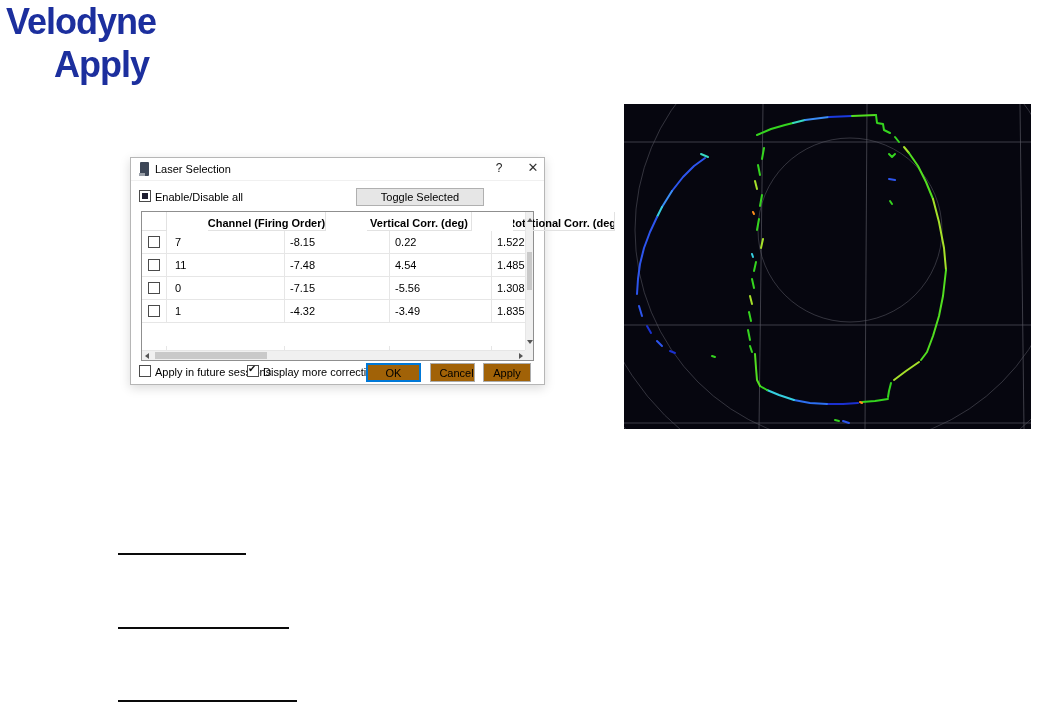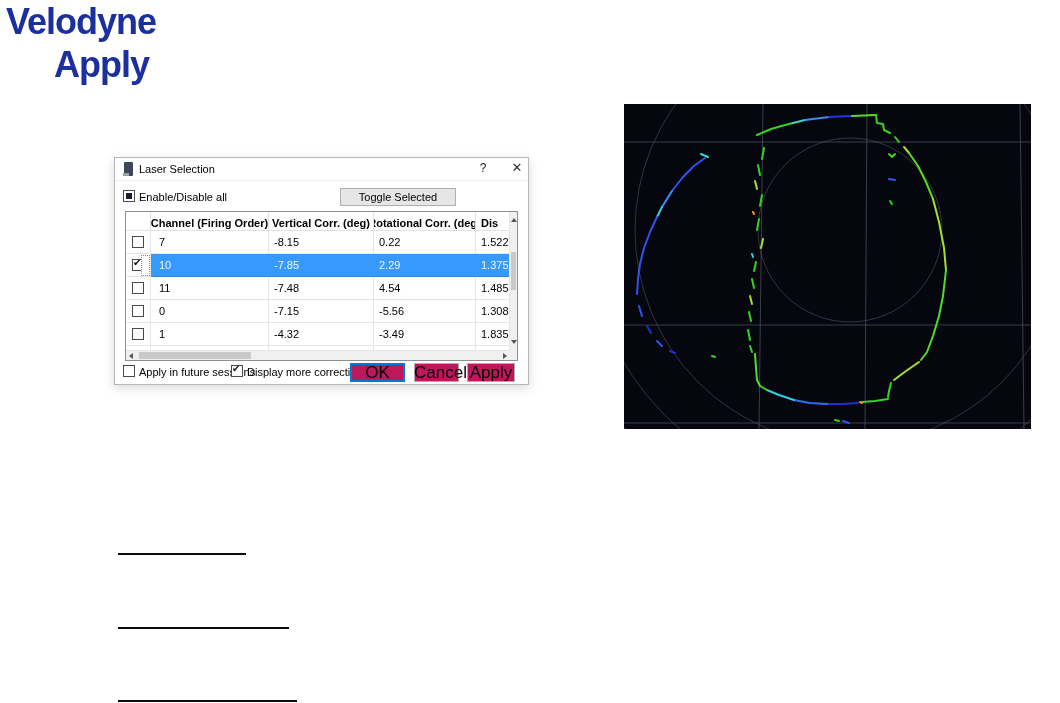--- a/index.html
+++ b/index.html
@@ -5,43 +5,43 @@
   * { margin:0; padding:0; box-sizing:border-box; }
   html,body { width:1060px; height:703px; background:#ffffff; overflow:hidden;
               font-family:"Liberation Sans","DejaVu Sans",sans-serif; }
 
   
   #logo { position:absolute; left:6px; top:0px; color:#1c2f9e; }
   #logo .l1 { position:absolute; left:0; top:1px; font-size:36px; font-weight:bold; letter-spacing:-1px; white-space:nowrap; }
   #logo .l2 { position:absolute; left:48px; top:44px; font-size:36px; font-weight:bold; letter-spacing:-1px; white-space:nowrap; }
 
   
-  #dialog { position:absolute; left:114px; top:157px; width:415px; height:228px;
+  #dialog { position:absolute; left:130px; top:157px; width:415px; height:228px;
             background:#fff; border:1px solid #b6b6b6; box-shadow:0 3px 10px rgba(0,0,0,.15); font-size:11px; color:#000; }
   #titlebar { position:absolute; left:0; top:0; right:0; height:23px; background:#fff; border-bottom:1px solid #f0f0f0; }
   #dlg-icon { position:absolute; left:9px; top:4px; width:9px; height:14px; background:#3d4757; border-radius:1px; }
   #dlg-icon::after { content:""; position:absolute; left:-1px; bottom:0; width:6px; height:3px; background:#9aa0a8; }
   #dlg-title { position:absolute; left:24px; top:5px; font-size:11px; }
   #dlg-help { position:absolute; left:360px; top:3px; width:16px; height:16px; text-align:center; font-size:12px; color:#222; cursor:default; }
   #dlg-close { position:absolute; left:393px; top:2px; width:18px; height:18px; text-align:center; font-size:13px; color:#333; cursor:default; }
 
   
   .cb { position:relative; display:inline-block; width:12px; height:12px; background:#fff; border:1px solid #4a4a4a; vertical-align:middle; }
   .cb.on::after { content:"\2714"; position:absolute; left:0px; top:-3px; font-size:10px; color:#101010; }
   .cb.mixed::after { content:""; position:absolute; left:2px; top:2px; width:6px; height:6px; background:#1d1d30; }
 
   #enable-row { position:absolute; left:8px; top:30px; height:18px; }
   #enable-cb { position:absolute; left:0; top:2px; }
   #enable-label { position:absolute; left:16px; top:3px; white-space:nowrap; }
-  #toggle-btn { position:absolute; left:225px; top:30px; width:116px; height:18px; background:#e6e6e6; border:1px solid #b0b0b0;
+  #toggle-btn { position:absolute; left:225px; top:30px; width:128px; height:18px; background:#e6e6e6; border:1px solid #b0b0b0;
                 text-align:center; line-height:16px; font-size:11px; }
 
   
   #table { position:absolute; left:10px; top:53px; width:393px; height:150px; border:1px solid #8f8f8f; background:#fff; }
-  #thead { position:absolute; left:0; top:0; width:384px; height:19px; display:flex; font-weight:bold; }
+  #thead { position:absolute; left:0; top:0; width:384px; height:19px; display:flex; font-weight:bold;gap:41px; }
   .hcell { border-right:1px solid #e2e2e2; border-bottom:1px solid #e2e2e2; display:flex; align-items:center; justify-content:center;
            position:relative; white-space:nowrap; overflow:hidden; }
   .c0 { width:25px; flex:none; }
   .c1 { width:118px; flex:none; }
   .c2 { width:105px; flex:none; }
   .c3 { width:102px; flex:none; }
   .c4 { flex:1; justify-content:flex-start; padding-left:5px; }
   #sort-caret { position:absolute; top:-3px; left:50%; margin-left:-4px; font-size:10px; font-weight:normal; color:#555; }
   .hcell span.htext { margin-top:3px; }
 
@@ -64,21 +64,21 @@
   #sb-corner { position:absolute; right:0; bottom:0; width:8px; height:10px; background:#f0f0f0; }
   .tri { position:absolute; width:0; height:0; border-style:solid; }
   .tri-up { border-width:0 3.5px 4px 3.5px; border-color:transparent transparent #555 transparent; }
   .tri-down { border-width:4px 3.5px 0 3.5px; border-color:#555 transparent transparent transparent; }
   .tri-left { border-width:3.5px 4px 3.5px 0; border-color:transparent #555 transparent transparent; }
   .tri-right { border-width:3.5px 0 3.5px 4px; border-color:transparent transparent transparent #555; }
 
   
   #footer { position:absolute; left:0; top:205px; width:415px; height:20px; }
   .fcb-label { position:absolute; top:3px; font-size:11px; white-space:nowrap; }
-  .btn { position:absolute; top:0; height:19px; background:#be185d; border:1px solid #adadad; font-size:17px;
+  .btn { position:absolute; top:0; height:19px; background:#a16207; border:1px solid #adadad; font-size:11px;
          display:flex; align-items:center; justify-content:center; }
   #ok-btn { left:235px; width:55px; border:2px solid #0078d7; }
   #cancel-btn { left:299px; width:45px;padding-left:8px; }
   #apply-btn { left:352px; width:48px; }
 
   
   #pointcloud { position:absolute; left:624px; top:104px; width:407px; height:325px; }
   #pointcloud svg { display:block; width:407px; height:325px; }
 
   
@@ -129,30 +129,20 @@
 
     <div id="tbody">
         <div class="trow">
           <div class="tcell c0">
             <span class="cb"></span>
           </div>
           <div class="tcell c1">7</div>
           <div class="tcell c2">-8.15</div>
           <div class="tcell c3">0.22</div>
           <div class="tcell c4">1.522</div>
-        </div>
-        <div class="trow sel">
-          <div class="tcell c0">
-            <span class="cb on"></span>
-          </div>
-          <div class="tcell c1">10</div>
-          <div class="tcell c2">-7.85</div>
-          <div class="tcell c3">2.29</div>
-          <div class="tcell c4">1.375</div>
-          <span class="focusbox"></span>
         </div>
         <div class="trow">
           <div class="tcell c0">
             <span class="cb"></span>
           </div>
           <div class="tcell c1">11</div>
           <div class="tcell c2">-7.48</div>
           <div class="tcell c3">4.54</div>
           <div class="tcell c4">1.485</div>
         </div>

